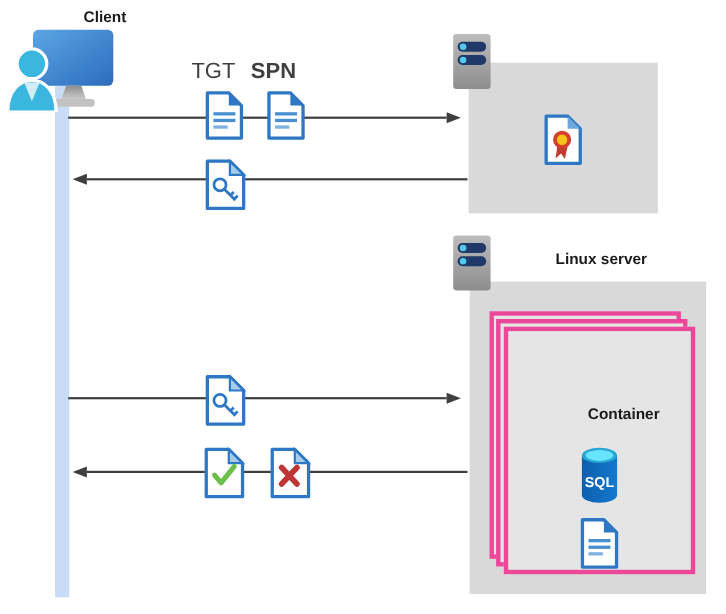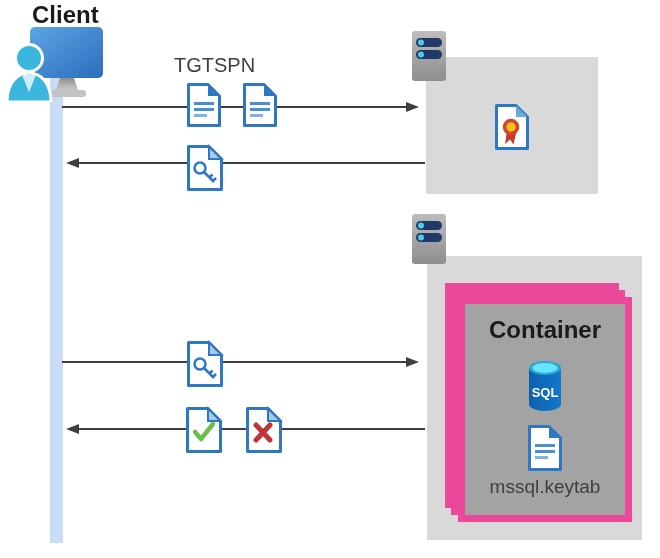--- a/index.html
+++ b/index.html
@@ -1,32 +1,32 @@
 <!DOCTYPE html>
 <html><head>
 <meta charset="utf-8">
 <style>
   html,body{margin:0;padding:0;background:#fff;}
   #canvas{
     position:relative;width:660px;height:558px;background:#ffffff;overflow:hidden;
     font-family:"Liberation Sans", sans-serif;color:#1a1a1a;
   }
   .abs{position:absolute;}
-  .heading{font-weight:bold;font-size:24px;line-height:26px;color:#1a1a1a;}
+  .heading{font-weight:bold;font-size:14px;line-height:26px;color:#1a1a1a;margin-left:44px;}
   .plain{font-size:20px;color:#3f3f3f;}
   .center{text-align:left;}
   .graybox{position:absolute;background:#d9d9d9;}
   .lifeline{position:absolute;left:50px;top:78px;width:13px;height:465px;background:#c8dcf5;}
   .arrow{position:absolute;height:2px;background:#3f3f3f;z-index:1;}
   .head-r{position:absolute;right:-13px;top:-4px;width:0;height:0;
           border-left:13px solid #3f3f3f;border-top:5px solid transparent;border-bottom:5px solid transparent;}
   .head-l{position:absolute;left:-13px;top:-4px;width:0;height:0;
           border-right:13px solid #3f3f3f;border-top:5px solid transparent;border-bottom:5px solid transparent;}
   .icon{position:absolute;z-index:2;}
-  .card{position:absolute;width:174px;height:225px;background:#a3a3a3;border:7px solid #ec4899;box-sizing:border-box;}
+  .card{position:absolute;width:174px;height:225px;background:#e5e5e5;border:4px solid #ec4899;box-sizing:border-box;justify-content:flex-end;}
   .card-front{display:flex;flex-direction:column;align-items:center;z-index:3;}
   .svgtext{font-family:"Liberation Sans", sans-serif;}
 </style>
 </head>
 <body>
 
 <div id="canvas">
 
   <div class="graybox" style="left:426px;top:57px;width:172px;height:137px;"></div>
   <div class="graybox" style="left:427px;top:256px;width:215px;height:284px;"></div>
@@ -60,21 +60,21 @@
       <span class="head-l"></span>
     </div>
   <div class="arrow" style="left:62px;top:361px;width:344px;">
       <span class="head-r"></span>
     </div>
   <div class="arrow" style="left:79px;top:428px;width:346px;">
       <span class="head-l"></span>
     </div>
 
   <div class="abs plain center" style="left:174px;top:54px;width:60px;">TGT</div>
-  <div class="abs plain center" style="left:214px;top:54px;width:60px;">SPN</div>
+  <div class="abs plain center" style="left:228px;top:54px;width:60px;font-weight:bold;">SPN</div>
 
   <svg class="icon" style="left:186px;top:82px;" width="36" height="46" viewBox="0 0 36 46">
     <path d="M2.5 2.5 H22 L33.5 14 V43.5 H2.5 Z" fill="#fff" stroke="#2e77c5" stroke-width="3" stroke-linejoin="round"></path>
     <path d="M22 2.5 V14 H33.5 Z" fill="#2e77c5"></path>
     <rect x="8" y="20" width="20" height="3" fill="#4a90d0"></rect>
     <rect x="8" y="26" width="20" height="3" fill="#4a90d0"></rect>
     <rect x="8" y="32" width="13" height="3" fill="#7fb2e0"></rect>
   </svg>
 
   <svg class="icon" style="left:242px;top:82px;" width="36" height="46" viewBox="0 0 36 46">
@@ -138,20 +138,21 @@
         <stop offset="0" stop-color="#bdbdbd"></stop>
           <stop offset="1" stop-color="#8d8d8d"></stop>
       </linearGradient>
     </defs>
     <rect x="1" y="1" width="34" height="50" rx="3" fill="url(#srv2)"></rect>
     <rect x="5" y="8" width="26" height="9" rx="4.5" fill="#1f3a69"></rect>
     <rect x="5" y="20" width="26" height="9" rx="4.5" fill="#1f3a69"></rect>
     <circle cx="10" cy="12.5" r="3" fill="#54c7eb"></circle>
     <circle cx="10" cy="24.5" r="3" fill="#54c7eb"></circle>
   </svg>
+  <div class="abs heading" style="left:461px;top:222px;white-space:nowrap;">Linux server</div>
 
   <div class="card" style="left:445px;top:283px;"></div>
   <div class="card" style="left:451px;top:290px;"></div>
   <div class="card card-front" style="left:458px;top:297px;">
     <div class="heading" style="margin-top:13px;">Container</div>
     <svg style="margin-top:16px;" width="36" height="54" viewBox="0 0 36 54">
       <defs>
         <linearGradient id="sqlg" x1="0" y1="0" x2="1" y2="0">
           <stop offset="0" stop-color="#0d5fae"></stop>
             <stop offset="1" stop-color="#1478cc"></stop>
@@ -162,16 +163,15 @@
       <ellipse cx="18" cy="9" rx="12.5" ry="5" fill="#67e4ff"></ellipse>
       <text x="18" y="38" text-anchor="middle" class="svgtext" font-size="13" font-weight="bold" fill="#ffffff">SQL</text>
     </svg>
     <svg style="margin-top:11px;" width="36" height="48" viewBox="0 0 36 48">
       <path d="M2.5 2.5 H22 L33.5 14 V45.5 H2.5 Z" fill="#fff" stroke="#2e77c5" stroke-width="3" stroke-linejoin="round"></path>
       <path d="M22 2.5 V14 H33.5 Z" fill="#2e77c5"></path>
       <rect x="8" y="20" width="20" height="3" fill="#4a90d0"></rect>
       <rect x="8" y="26" width="20" height="3" fill="#4a90d0"></rect>
       <rect x="8" y="32" width="13" height="3" fill="#7fb2e0"></rect>
     </svg>
-    <div class="plain" style="margin-top:4px;font-size:19px;">mssql.keytab</div>
   </div>
 
 </div>
 
 </body></html>

